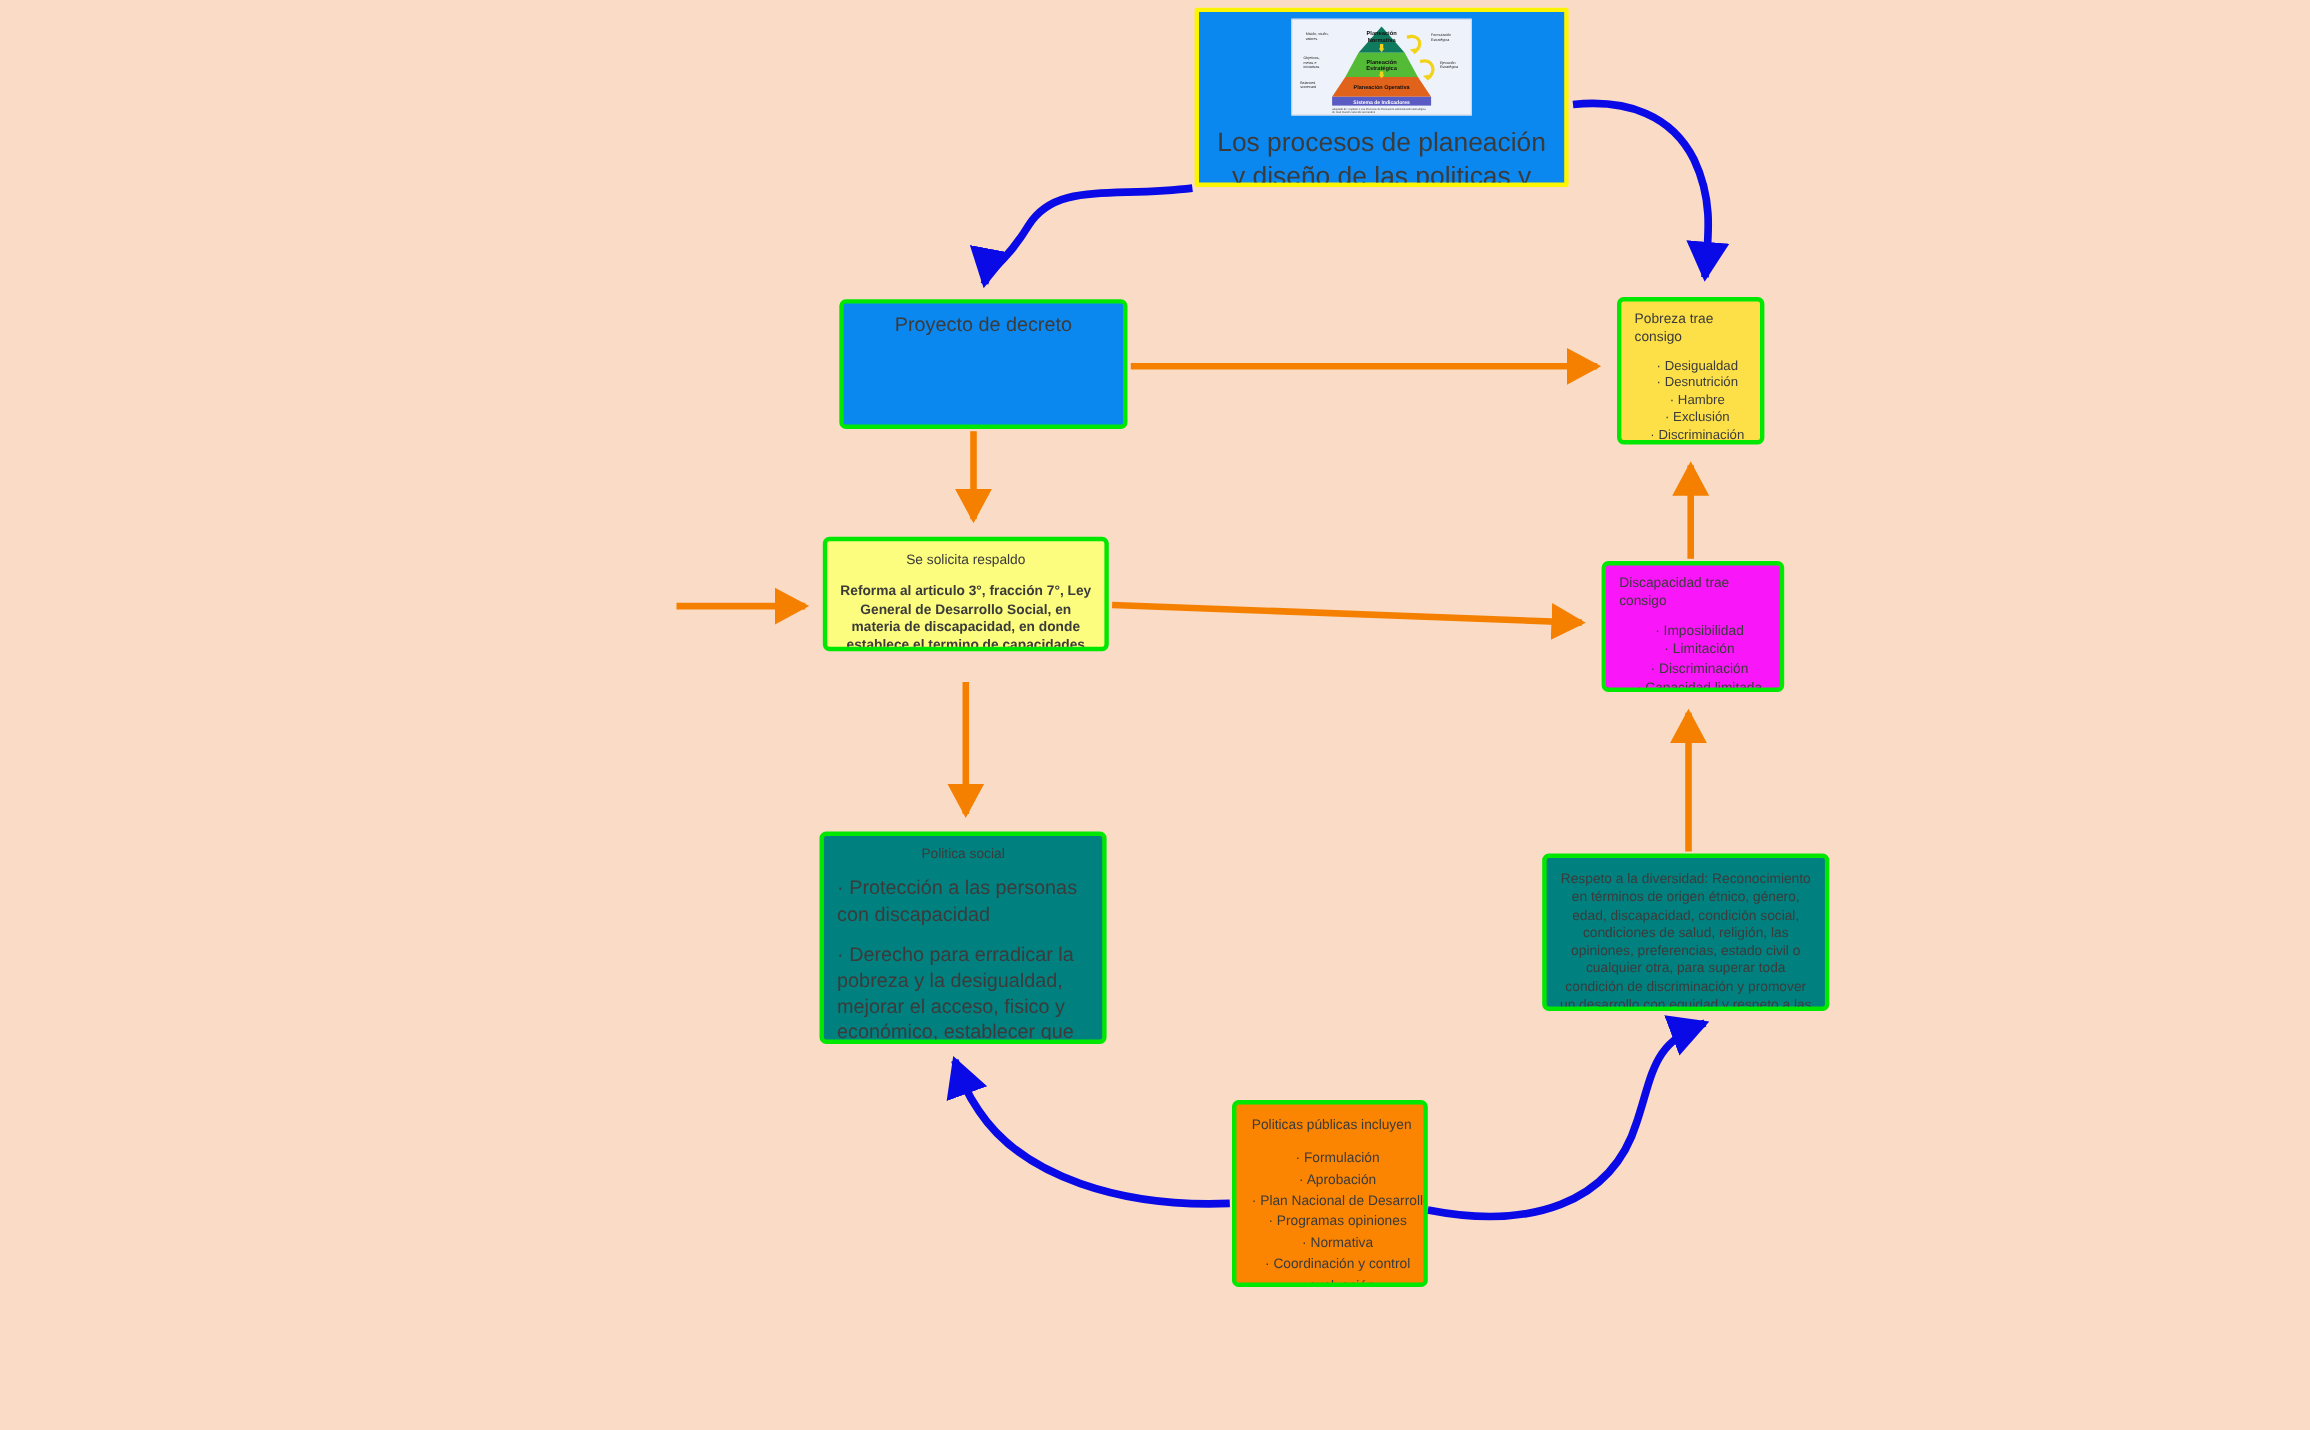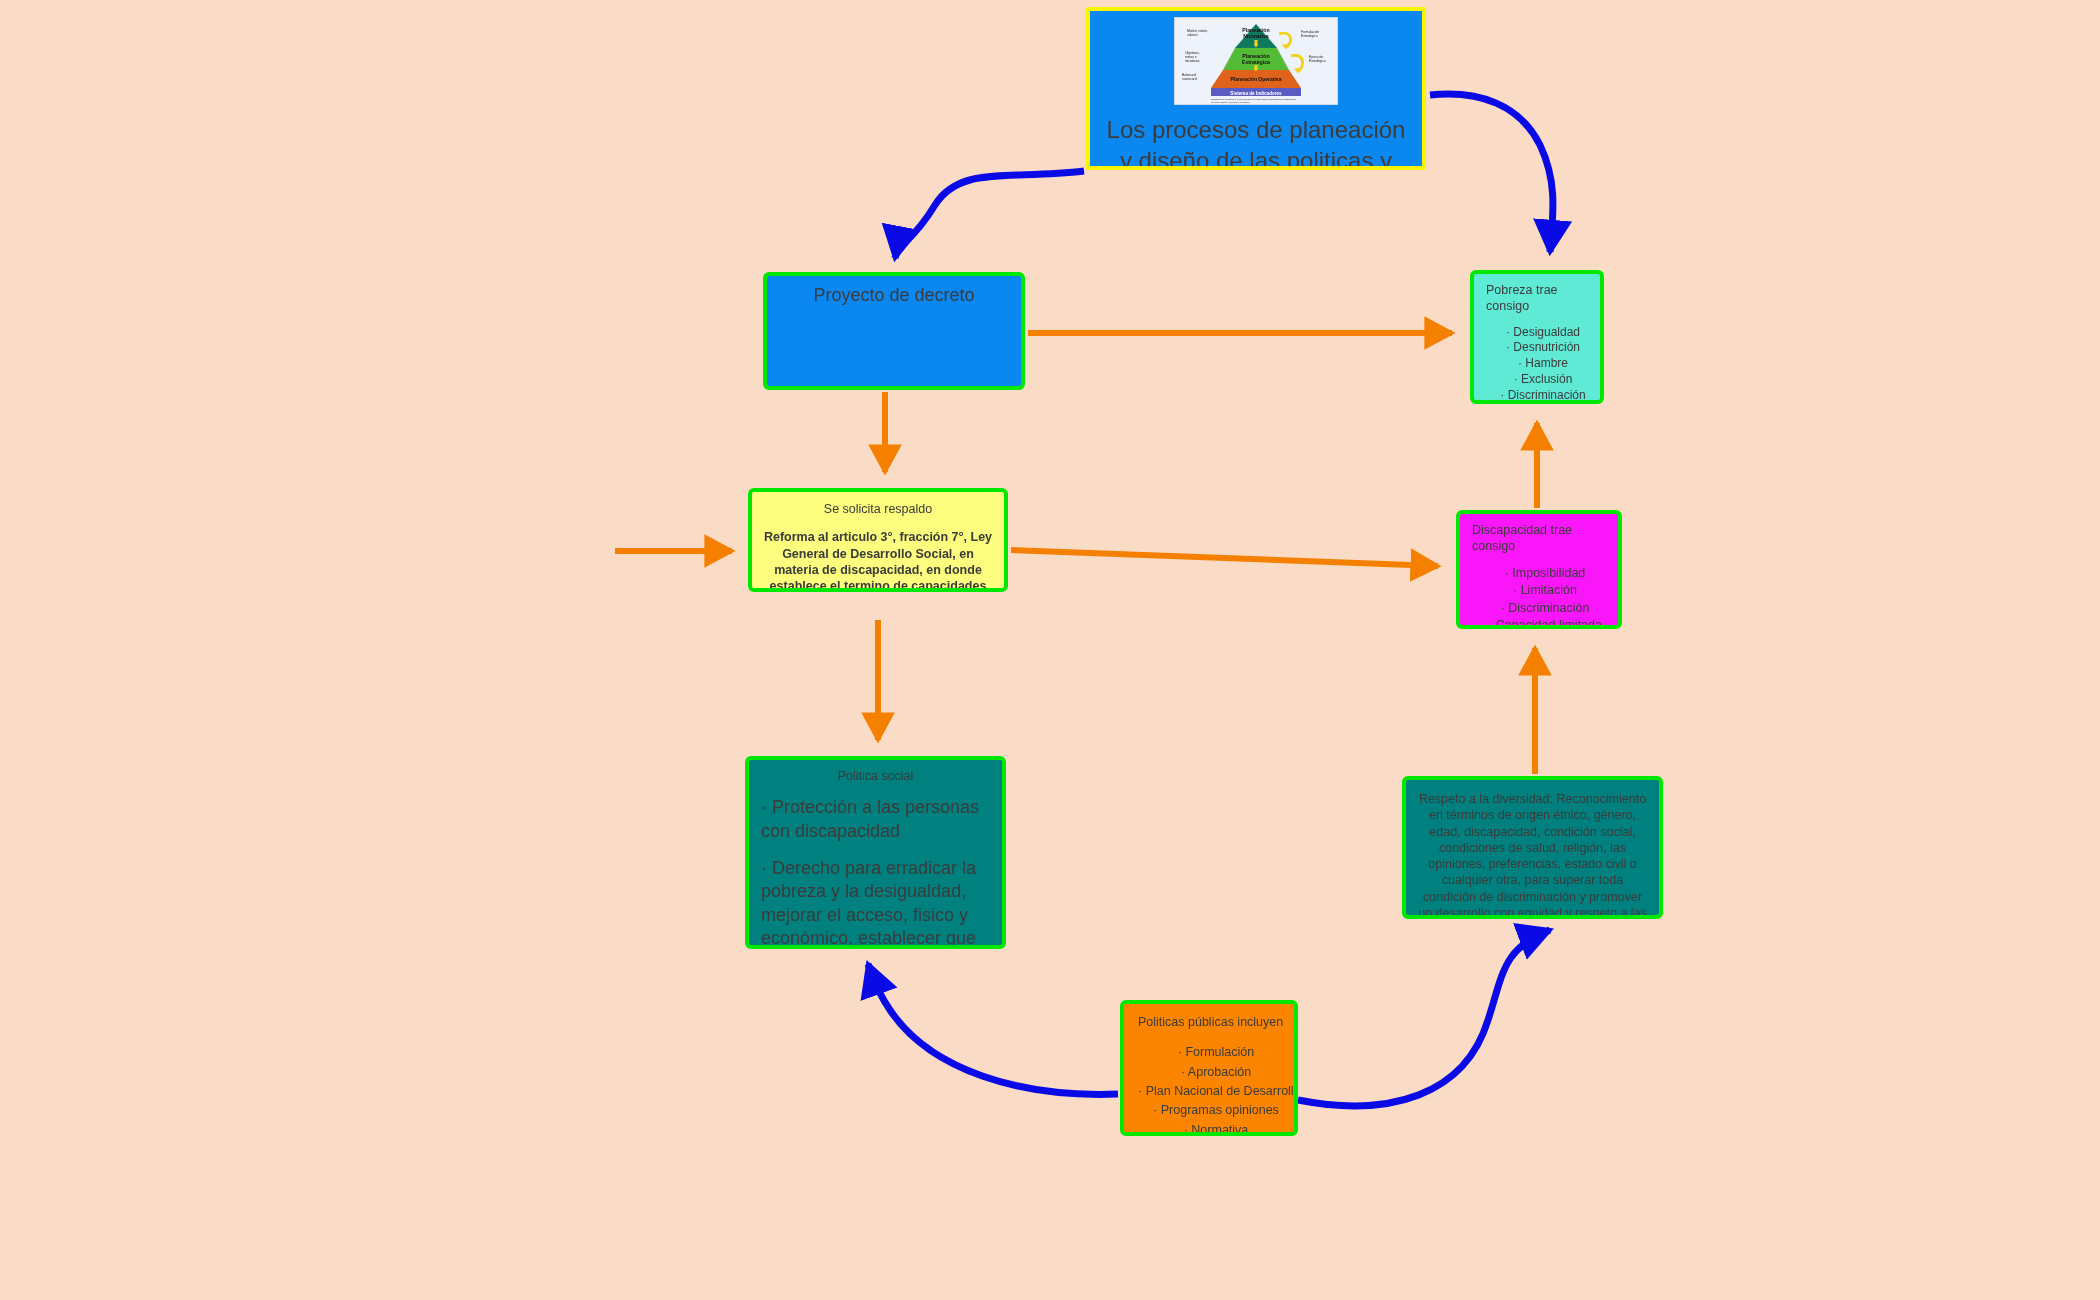--- a/index.html
+++ b/index.html
@@ -55,21 +55,21 @@
   
   #proyecto{
     left:763px;top:272px;width:262px;height:118px;
     background:#0b87f0;padding:8px 10px 0;
   }
   #proyecto .title{font-size:18px;margin-bottom:11px;}
   #proyecto .body{font-size:12px;}
 
   #pobreza{
     left:1470px;top:270px;width:134px;height:134px;
-    background:#5eead4;padding:8px 0 0 12px;text-align:left;
+    background:#fde047;padding:8px 0 0 12px;text-align:left;
   }
   #pobreza .title{font-size:12.5px;margin-bottom:10px;}
   #pobreza ul li{font-size:12px;line-height:1.33;}
 
   #camara{
     left:370px;top:500px;width:242px;height:90px;
     background:#f6807f;padding:10px 12px 0;
   }
   #camara .title{font-size:12.5px;margin-bottom:12px;}
   #camara .body{font-size:12.5px;}
@@ -97,21 +97,21 @@
   #politica .body p{margin:0 0 14px 0;}
   #politica .body p:before{content:"· ";}
 
   #diversidad{
     left:1402px;top:776px;width:261px;height:143px;
     background:#00807f;padding:11px 10px 0;
   }
   #diversidad .body{font-size:12.5px;}
 
   #publicas{
-    left:1120px;top:1000px;width:178px;height:136px;
+    left:1120px;top:1000px;width:178px;height:170px;
     background:#fb8500;padding:10px 0 0 14px;text-align:left;
   }
   #publicas .title{font-size:12.5px;margin-bottom:13px;}
   #publicas ul li{font-size:12.5px;line-height:1.55;}
 </style>
 </head>
 <body>
 
 <div id="canvas">
 

